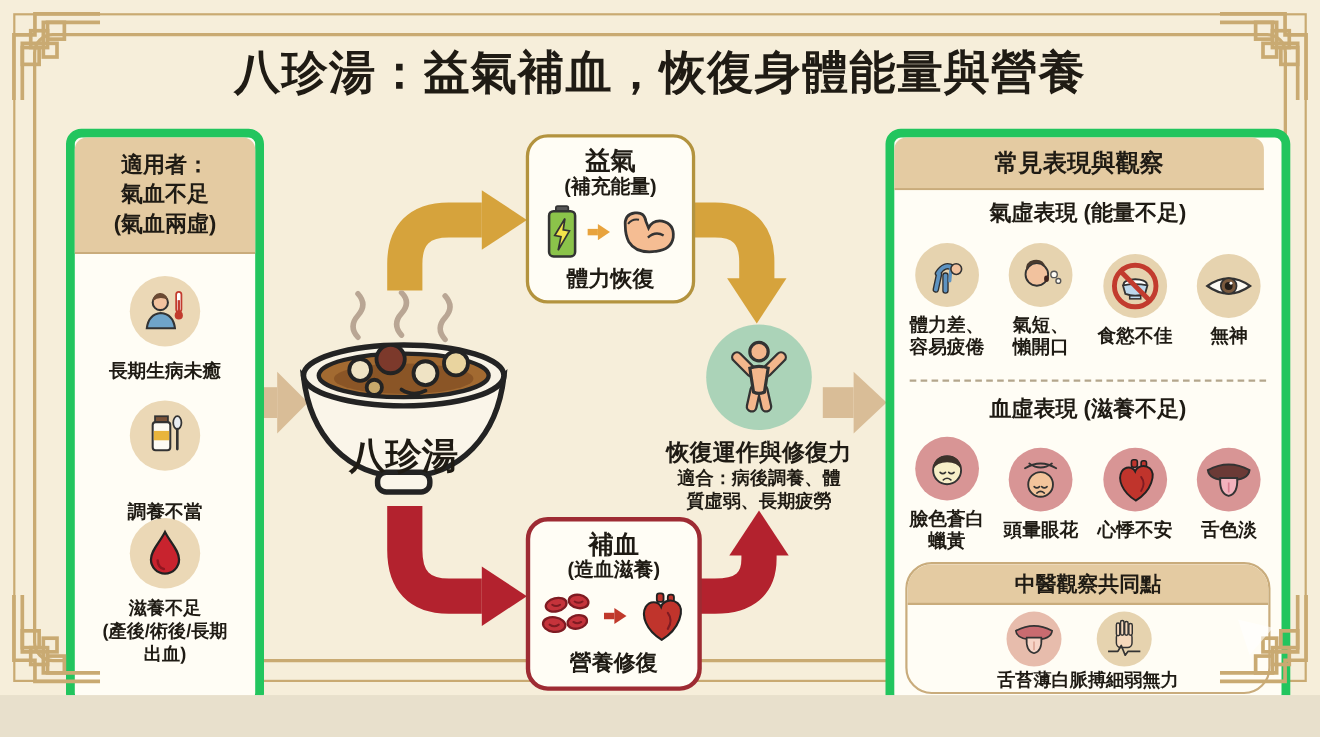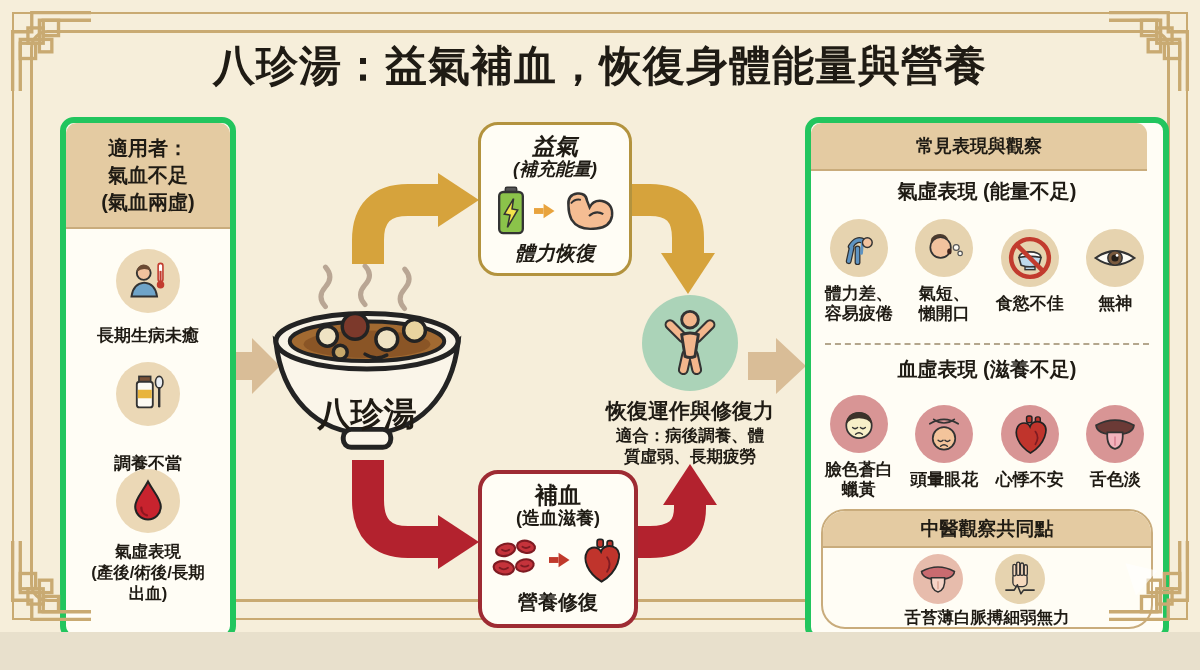--- a/index.html
+++ b/index.html
@@ -8,54 +8,54 @@
   
   .frame-outer{position:absolute;inset:12px;border:2px solid #C9AA72;pointer-events:none;}
   .frame-inner{position:absolute;inset:30px;border:3px solid #C9AA72;border-radius:18px;pointer-events:none;}
   .corner{position:absolute;width:86px;height:86px;z-index:4;}
   .corner.tl{left:5px;top:5px}.corner.tr{right:5px;top:5px;transform:rotate(90deg)}
   .corner.br{right:5px;bottom:5px;transform:rotate(180deg)}.corner.bl{left:5px;bottom:5px;transform:rotate(270deg)}
   .title{position:absolute;top:38px;left:0;width:100%;text-align:center;
     font-size:42px;font-weight:800;letter-spacing:1px;z-index:3;}
   
   .ml{white-space:pre-line;}
-  .panel{position:absolute;background:#FFFDF5;border:6px solid #22c55e;border-radius:14px;z-index:2;}
+  .panel{position:absolute;background:#FFFDF5;border:8px solid #22c55e;border-radius:14px;z-index:2;}
   .band{background:#E4CBA2;border-bottom:2px solid #C9AC7C;display:flex;align-items:center;justify-content:center;
     text-align:center;font-weight:800;}
   
   .lpanel{left:60px;top:117px;width:164px;height:511px;}
   .lpanel-h{position:absolute;top:0;left:0;right:0;height:104px;border-radius:11px 11px 0 0;
     font-size:20px;line-height:1.35;}
   .lp-circ{position:absolute;left:50%;transform:translateX(-50%);width:64px;height:64px;border-radius:50%;
     background:#EBD8B6;display:flex;align-items:center;justify-content:center;}
   .lp-lbl{position:absolute;left:0;right:0;text-align:center;font-weight:800;font-size:17px;line-height:1.28;}
   
   .flow{position:absolute;left:0;top:0;width:1200px;height:670px;z-index:1;pointer-events:none;}
   
   .bowl{position:absolute;left:268px;top:264px;width:198px;height:210px;z-index:2;}
   .bowl-label{position:absolute;left:268px;top:392px;width:198px;text-align:center;
     font-size:33px;font-weight:800;z-index:3;}
   
   .qibox,.bloodbox{position:absolute;background:#FFFDF5;border-radius:20px;z-index:2;text-align:center;}
-  .qibox{left:478px;top:122px;width:148px;height:148px;border:3px solid #B3933E;font-style:italic;}
+  .qibox{left:478px;top:122px;width:148px;height:148px;border:3px solid #B3933E;}
   .bloodbox{left:478px;top:470px;width:152px;height:150px;border:4px solid #9E2B33;}
   .bx-t1{margin-top:9px;font-size:23px;font-weight:800;line-height:1.1;}
   .bx-t2{font-size:18px;font-weight:800;line-height:1.15;}
   .bx-row{display:flex;align-items:center;justify-content:center;gap:5px;height:58px;margin-top:2px;}
   .bx-t3{font-size:20px;font-weight:800;margin-top:0;}
   
   .person{position:absolute;left:642px;top:295px;width:96px;height:96px;border-radius:50%;
     background:#ABD3B8;display:flex;align-items:center;justify-content:center;z-index:2;}
   .outcome-t{position:absolute;left:580px;top:397px;width:220px;text-align:center;
     font-size:21px;font-weight:800;z-index:2;}
   .outcome-s{position:absolute;left:576px;top:425px;width:228px;text-align:center;
     font-size:16.5px;font-weight:800;line-height:1.3;z-index:2;}
   
   .rpanel{left:805px;top:117px;width:352px;height:512px;}
-  .rp-h{position:absolute;top:0;left:0;right:16px;height:46px;border-radius:11px 11px 0 0;font-size:18px;}
+  .rp-h{position:absolute;top:0;left:0;right:16px;height:46px;border-radius:11px 11px 0 0;font-size:22px;}
   .sec-title{position:absolute;left:0;width:100%;text-align:center;font-size:20px;font-weight:800;}
   .st1{top:55px}.st2{top:233px}
   .irow{position:absolute;left:5px;right:5px;display:flex;}
   .row1{top:96px}.row2{top:272px}
   .icol{flex:1;display:flex;flex-direction:column;align-items:center;justify-content:center;}
   .rc{width:58px;height:58px;border-radius:50%;display:flex;align-items:center;justify-content:center;flex:none;}
   .rc.tan{background:#E6D3AF}.rc.pink{background:#D89595}
   .rlbl{margin-top:7px;font-size:17px;font-weight:800;text-align:center;line-height:1.2;}
   .dashline{position:absolute;left:14px;right:14px;top:220px;border-top:2px dashed #B4A68C;}
   .tcmbox{position:absolute;left:10px;right:10px;top:386px;height:116px;border:2px solid #C9AC7C;
@@ -174,21 +174,21 @@
       </svg>
     </div>
     <div class="lp-lbl" style="top:330px">調養不當</div>
 
     <div class="lp-circ" style="top:346px">
       <svg width="46" height="46" viewBox="0 0 90 90">
         <path d="M45 7 C56 28 70 40 70 56 A25 25 0 1 1 20 56 C20 40 34 28 45 7 Z" fill="#C8232E" stroke="#222" stroke-width="4"></path>
         <path d="M32 58 a13 15 0 0 0 11 15" fill="none" stroke="#8E1620" stroke-width="4.5" stroke-linecap="round"></path>
       </svg>
     </div>
-    <div class="lp-lbl ml" style="top:418px;font-size:16.5px">氣虛表現
+    <div class="lp-lbl ml" style="top:418px;font-size:16.5px">滋養不足
 (產後/術後/長期
 出血)</div>
   </div>
 
   <svg class="bowl" viewBox="0 0 200 210">
     <g stroke="#B9A694" stroke-width="5" fill="none" stroke-linecap="round">
       <path d="M58 42 q-9 -10 0 -20 q9 -10 0 -20"></path>
       <path d="M98 40 q-9 -10 0 -20 q9 -10 0 -19"></path>
       <path d="M138 44 q-9 -10 0 -20 q9 -10 0 -20"></path>
     </g>

